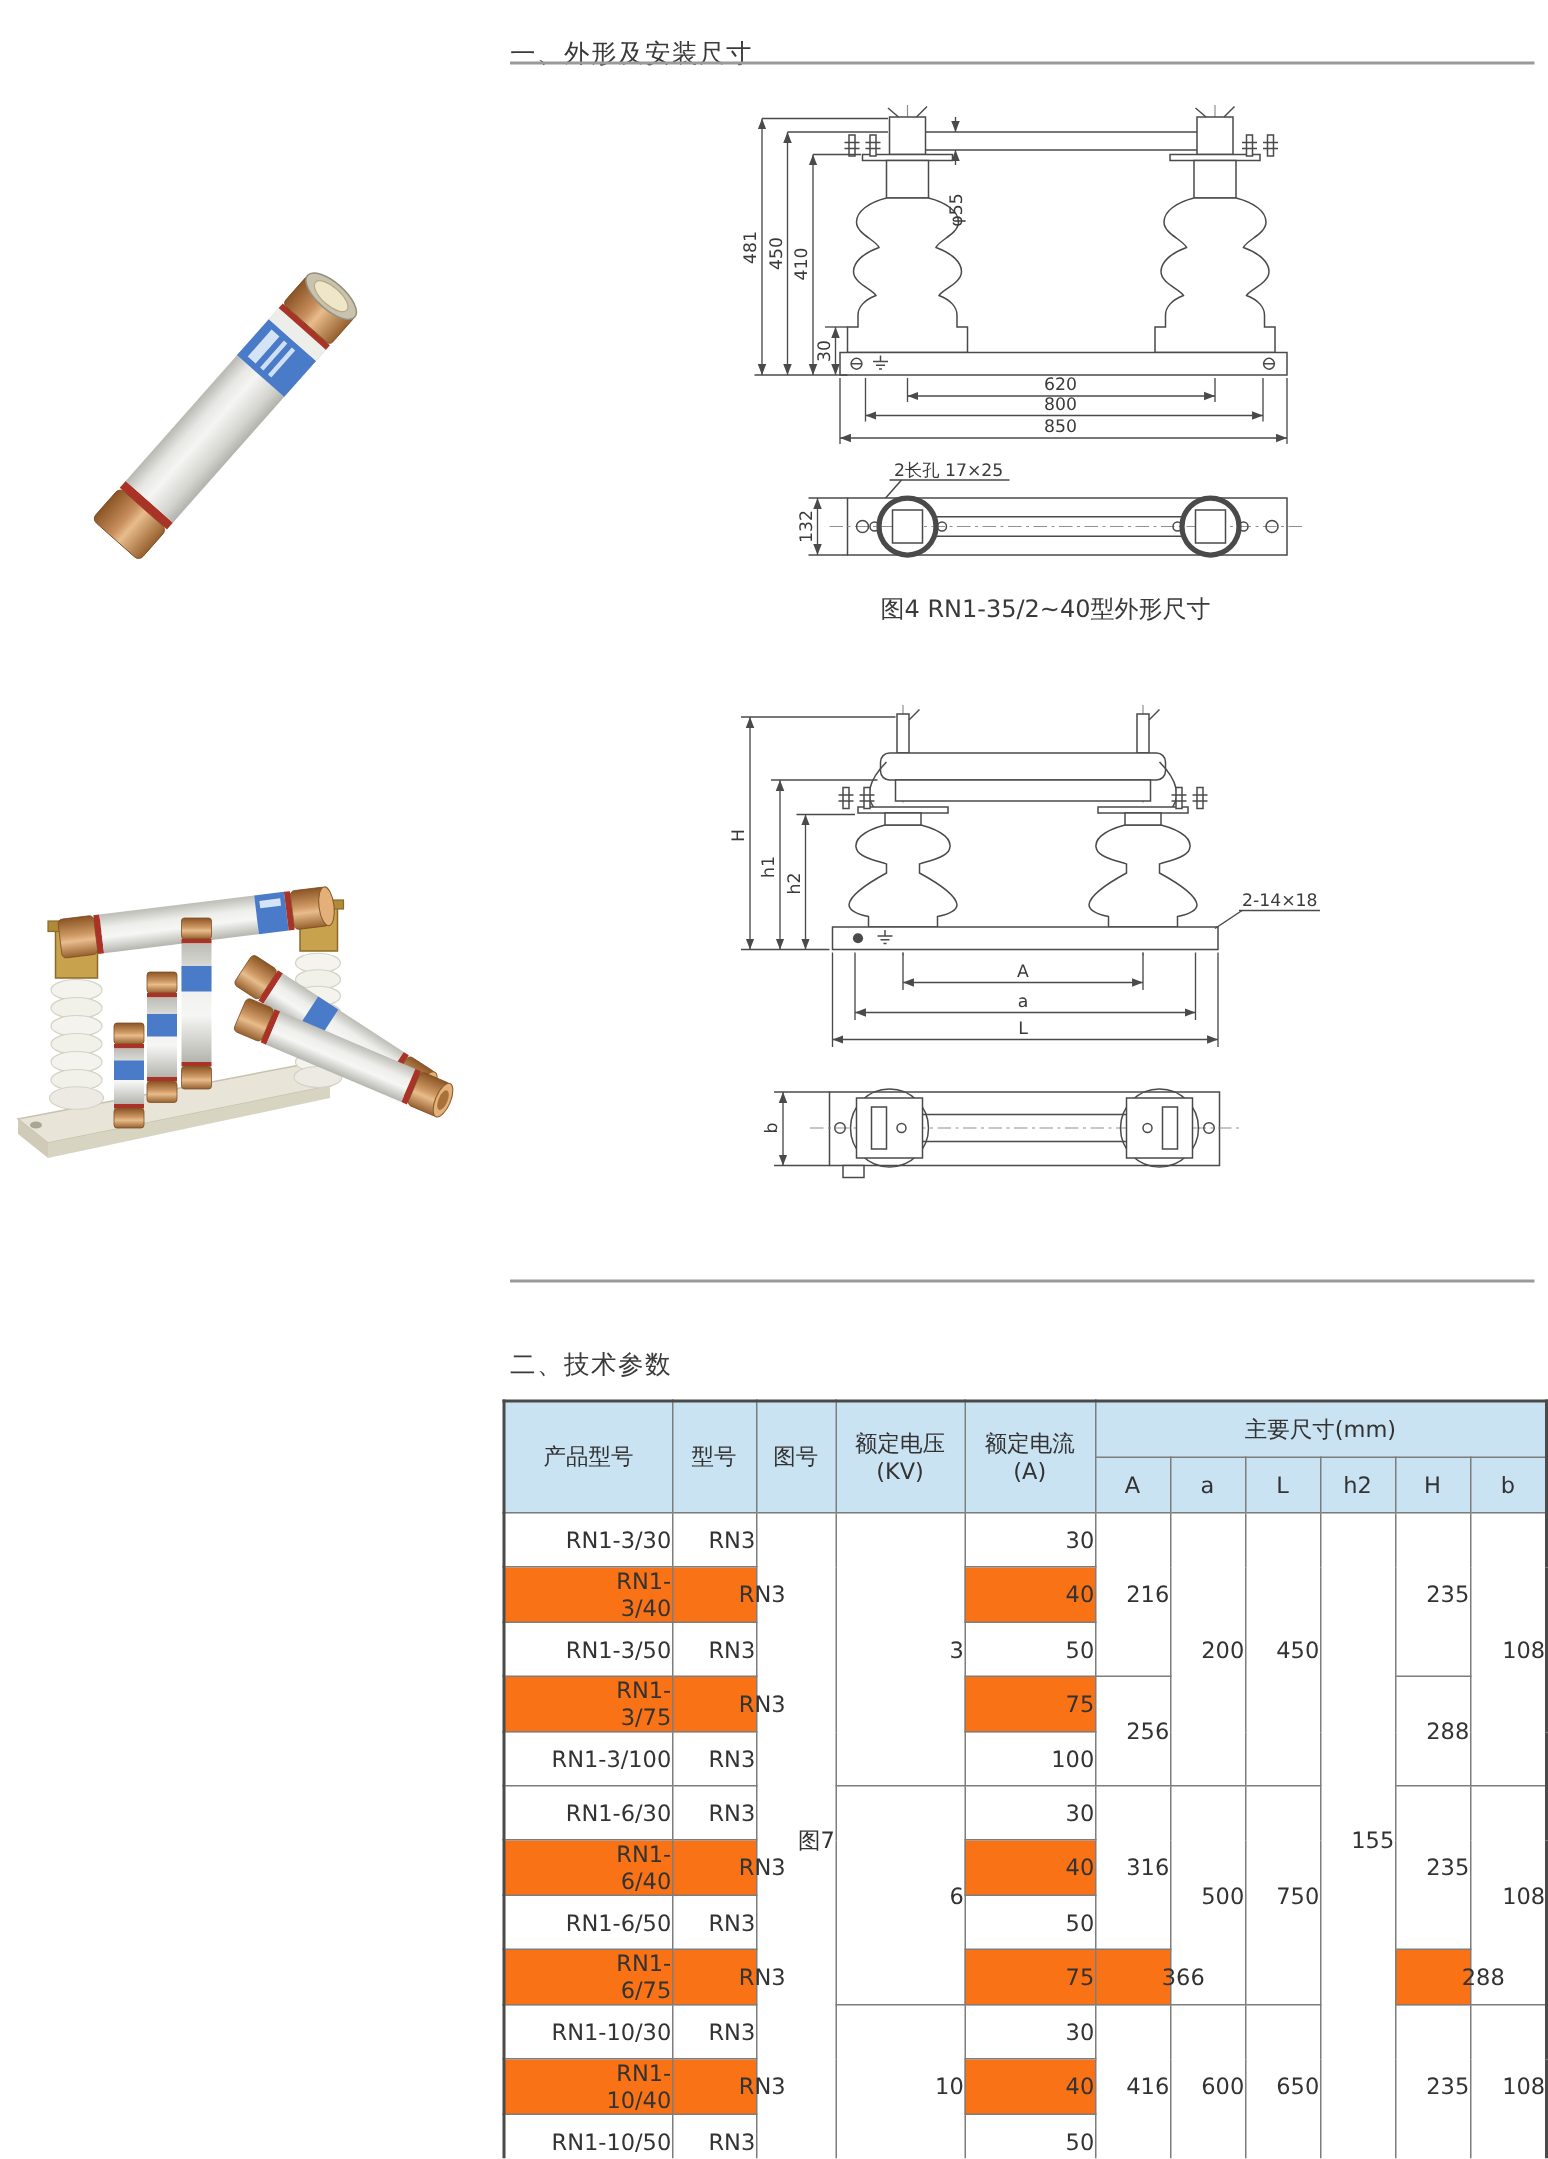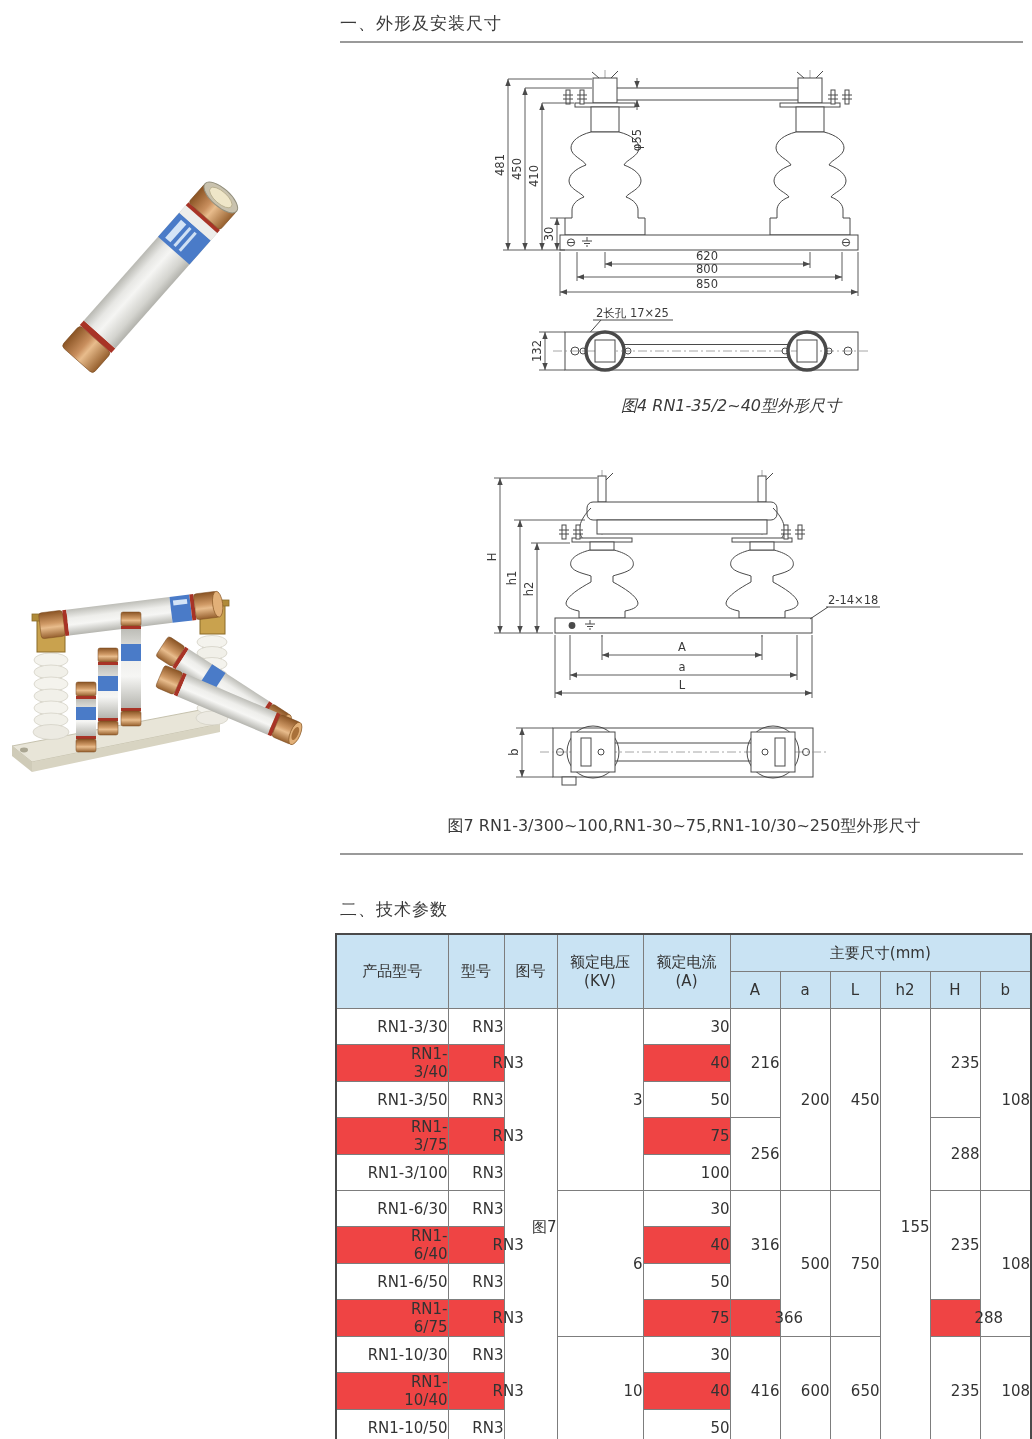--- a/index.html
+++ b/index.html
@@ -15,29 +15,29 @@
   svg .cl{stroke:#8f8f8f;stroke-width:0.8;fill:none;stroke-dasharray:9 3 2 3;}
   svg .dim{font-size:11.5px;fill:#3a3a3a;font-family:"DejaVu Sans",sans-serif;}
   svg .dimln{stroke:#4a4a4a;stroke-width:0.9;fill:none;}
   
   #table-wrap{position:absolute;left:335px;top:933px;}
   table{border-collapse:collapse;table-layout:fixed;width:695px;border:2px solid #4a4a4a;}
   th,td{border:1px solid #7d7d7d;text-align:center;vertical-align:middle;
         font-size:15px;color:#333;padding:0;font-weight:normal;}
   thead th{background:#c9e3f3;height:36px;}
   tbody td{height:35px;background:#ffffff;text-align:right;}
-  td.shade{background:#ef4444;padding-left:44px;}
+  td.shade{background:#f97316;padding-left:44px;}
   .gs{border-top:1.5px solid #5f5f5f;}
 </style>
 </head>
 <body>
 
 <div id="page">
 
-  <div class="sec-title" style="top:12px;font-family:Liberation Serif, serif;">一、外形及安装尺寸</div>
+  <div class="sec-title" style="top:24px;font-family:Liberation Serif, serif;">一、外形及安装尺寸</div>
   <div class="rule" style="top:41px;"></div>
 
   <svg style="left:55px;top:158px;" width="270" height="250" viewBox="0 0 270 250">
     <defs>
       <linearGradient id="tubeG" x1="0" y1="0" x2="0" y2="1">
         <stop offset="0" stop-color="#b8b8b2"></stop>
           <stop offset="0.25" stop-color="#e7e7e4"></stop>
         <stop offset="0.45" stop-color="#f5f5f3"></stop>
           <stop offset="0.8" stop-color="#d4d4cf"></stop>
         <stop offset="1" stop-color="#b2b2ac"></stop>
@@ -160,21 +160,21 @@
     <circle class="ln" cx="320" cy="283" r="3"></circle>
       <circle class="ln" cx="364" cy="283" r="3"></circle>
     <circle class="ln" cx="110" cy="283" r="4"></circle>
       <circle class="ln" cx="383" cy="283" r="4"></circle>
     <line class="dimln" x1="74" y1="264" x2="100" y2="264"></line>
     <line class="dimln" x1="74" y1="302" x2="100" y2="302"></line>
     <line class="dimln" x1="80" y1="264" x2="80" y2="302" marker-start="url(#ar1)" marker-end="url(#ar1)"></line>
     <text class="dim" transform="rotate(-90 76 283)" x="76" y="283" text-anchor="middle">132</text>
   </svg>
 
-  <div class="fig-caption" style="left:531px;top:396px;width:400px;font-style:italic;">图4 RN1-35/2~40型外形尺寸</div>
+  <div class="fig-caption" style="left:497px;top:396px;width:400px;">图4 RN1-35/2~40型外形尺寸</div>
 
   <svg style="left:10px;top:560px;" width="330" height="245" viewBox="0 0 330 245">
     <defs>
       <linearGradient id="tubeG2" x1="0" y1="0" x2="0" y2="1">
         <stop offset="0" stop-color="#bdbdb7"></stop>
           <stop offset="0.35" stop-color="#eeeeeb"></stop>
         <stop offset="0.6" stop-color="#f6f6f4"></stop>
           <stop offset="1" stop-color="#b5b5af"></stop>
       </linearGradient>
       <linearGradient id="copG2" x1="0" y1="0" x2="0" y2="1">
@@ -367,21 +367,20 @@
       <circle class="ln" cx="305" cy="290" r="3"></circle>
     <circle class="ln" cx="100" cy="290" r="3.5"></circle>
       <circle class="ln" cx="346" cy="290" r="3.5"></circle>
     <rect class="lnf" x="102" y="315" width="14" height="8"></rect>
     <line class="dimln" x1="56" y1="266" x2="93" y2="266"></line>
     <line class="dimln" x1="56" y1="315" x2="93" y2="315"></line>
     <line class="dimln" x1="62" y1="266" x2="62" y2="315" marker-start="url(#ar2)" marker-end="url(#ar2)"></line>
     <text class="dim" transform="rotate(-90 58 290)" x="58" y="290" text-anchor="middle">b</text>
   </svg>
 
-  <div class="fig-caption" style="left:404px;top:816px;width:560px;">图7 RN1-3/300~100,RN1-30~75,RN1-10/30~250型外形尺寸</div>
 
   <div class="rule" style="top:853px;"></div>
   <div class="sec-title" style="top:898px;">二、技术参数</div>
 
   <div id="table-wrap">
     <table id="spec-table">
       <colgroup>
         <col style="width:112px">
           <col style="width:56px">
           <col style="width:53px">

